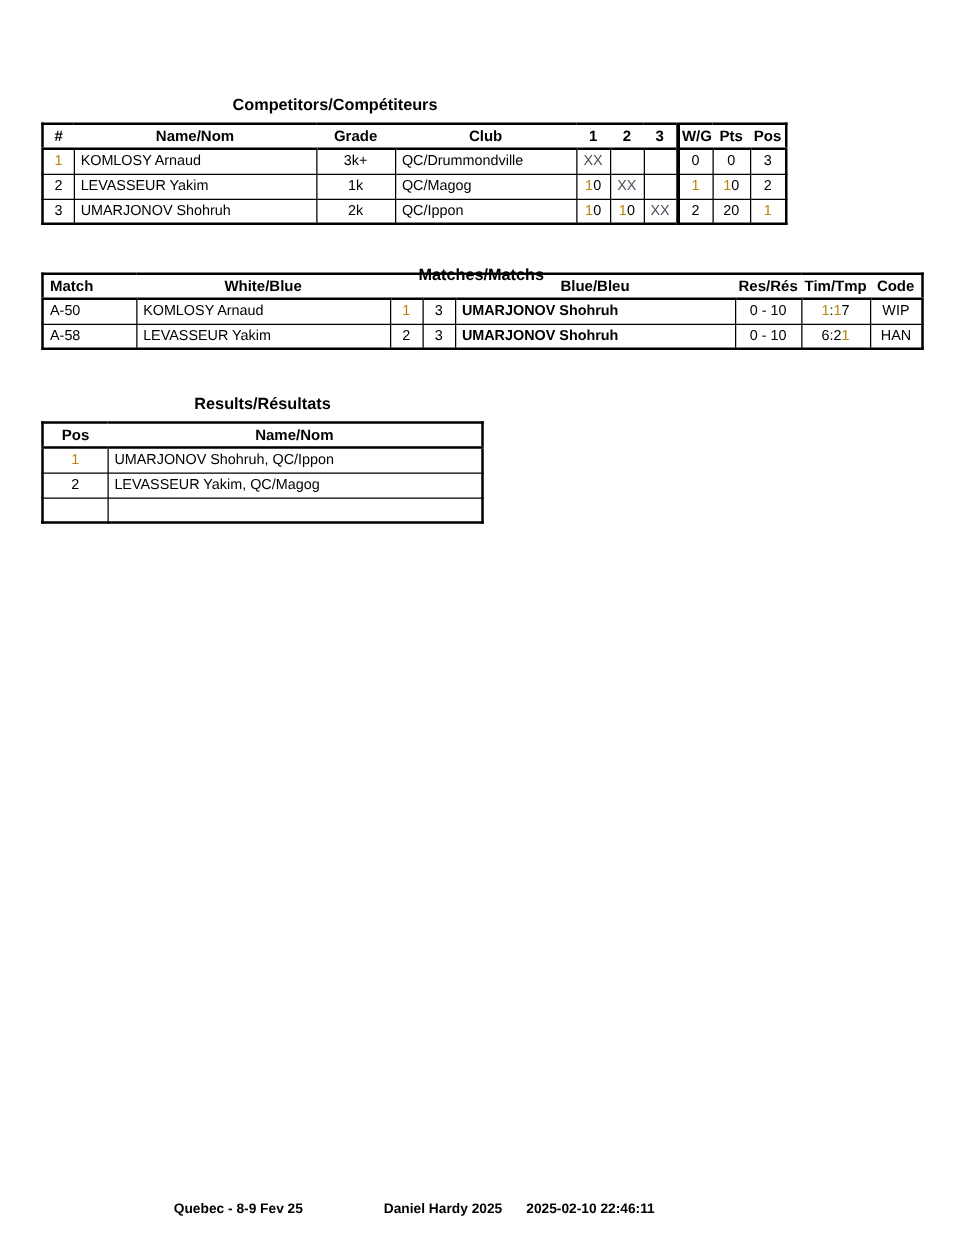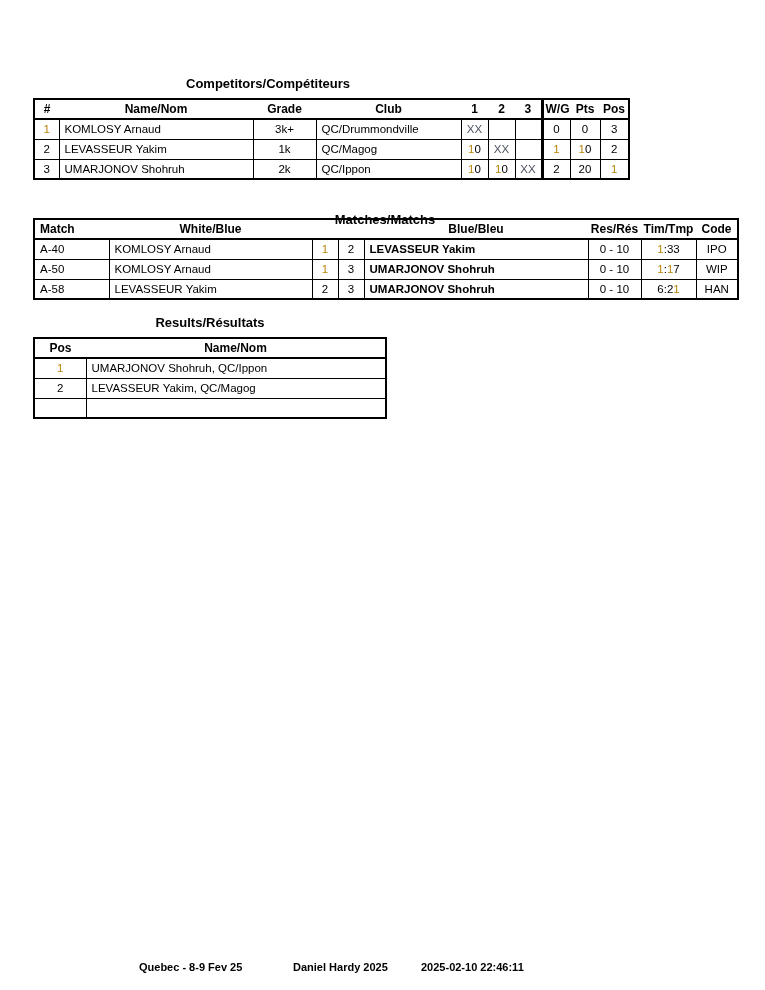--- a/index.html
+++ b/index.html
@@ -42,21 +42,21 @@
   .xx { color:var(--xx); }
 
   #competitors-table { left:33px; top:98px;  width:595px; }
   #matches-table     { left:33px; top:218px; width:704px; }
   #results-table     { left:33px; top:337px; width:352px; }
 
   .footer { position:absolute; top:961px; left:0; width:765px; height:16px;
             font-size:11px; font-weight:bold;margin-left:19px; }
   .footer span { position:absolute; white-space:nowrap; }
   #footer-event { left:120px; }
-  #footer-author { left:274px; }
+  #footer-author { left:288px; }
   #footer-timestamp { left:402px; }
 </style>
 </head>
 <body>
 
 <div class="page">
 
 
   <div class="section-title" id="h-competitors">Competitors/Compétiteurs</div>
 
@@ -143,30 +143,20 @@
       <td class="l">Match</td>
       <td class="c">White/Blue</td>
       <td class="c"></td>
       <td class="c"></td>
       <td class="c">Blue/Bleu</td>
       <td class="c">Res/Rés</td>
       <td class="c">Tim/Tmp</td>
       <td class="c">Code</td>
     </tr>
     <tr>
-      <td class="l">A-40</td>
-      <td class="l">KOMLOSY Arnaud</td>
-      <td class="c gold1"><span class="one">1</span></td>
-      <td class="c gold1">2</td>
-      <td class="l bold">LEVASSEUR Yakim</td>
-      <td class="c">0 - 10</td>
-      <td class="c gold1"><span class="one">1</span>:33</td>
-      <td class="c">IPO</td>
-    </tr>
-    <tr>
       <td class="l">A-50</td>
       <td class="l">KOMLOSY Arnaud</td>
       <td class="c gold1"><span class="one">1</span></td>
       <td class="c gold1">3</td>
       <td class="l bold">UMARJONOV Shohruh</td>
       <td class="c">0 - 10</td>
       <td class="c gold1"><span class="one">1</span>:<span class="one">1</span>7</td>
       <td class="c">WIP</td>
     </tr>
     <tr>

